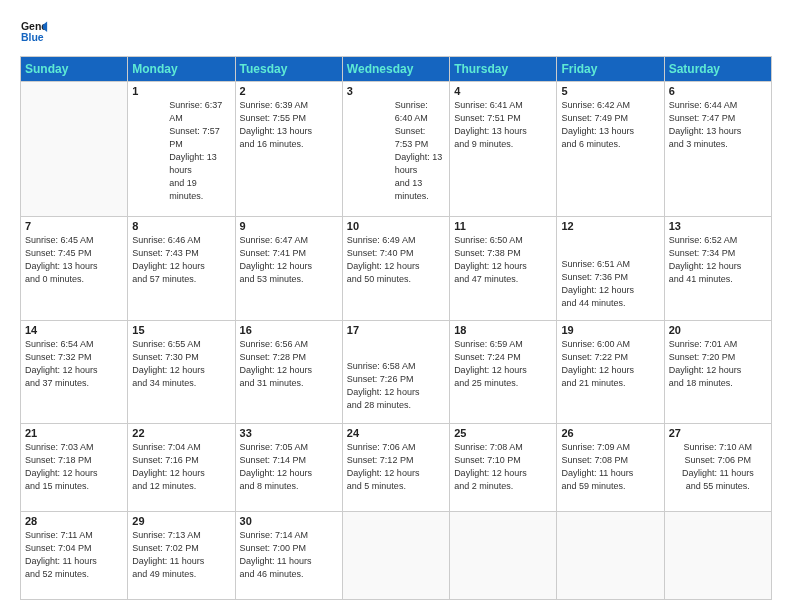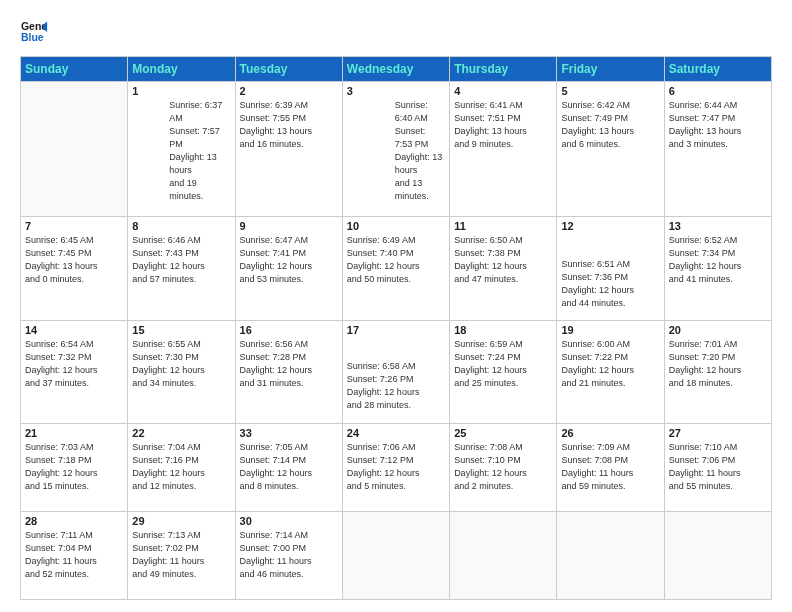--- a/index.html
+++ b/index.html
@@ -300,21 +300,21 @@
           </td>
           <td>
             <div class="day-number">26</div>
             <div class="day-info" style="white-space: pre-line;">Sunrise: 7:09 AM
 Sunset: 7:08 PM
 Daylight: 11 hours
 and 59 minutes.</div>
           </td>
           <td>
             <div class="day-number">27</div>
-            <div class="day-info" style="white-space: pre-line;">Sunrise: 7:10 AM
+            <div class="day-info" style="white-space: pre-line; text-align: center;">Sunrise: 7:10 AM
 Sunset: 7:06 PM
 Daylight: 11 hours
 and 55 minutes.</div>
           </td>
         </tr>
         <tr>
           <td>
             <div class="day-number">28</div>
             <div class="day-info" style="white-space: pre-line;">Sunrise: 7:11 AM
 Sunset: 7:04 PM

